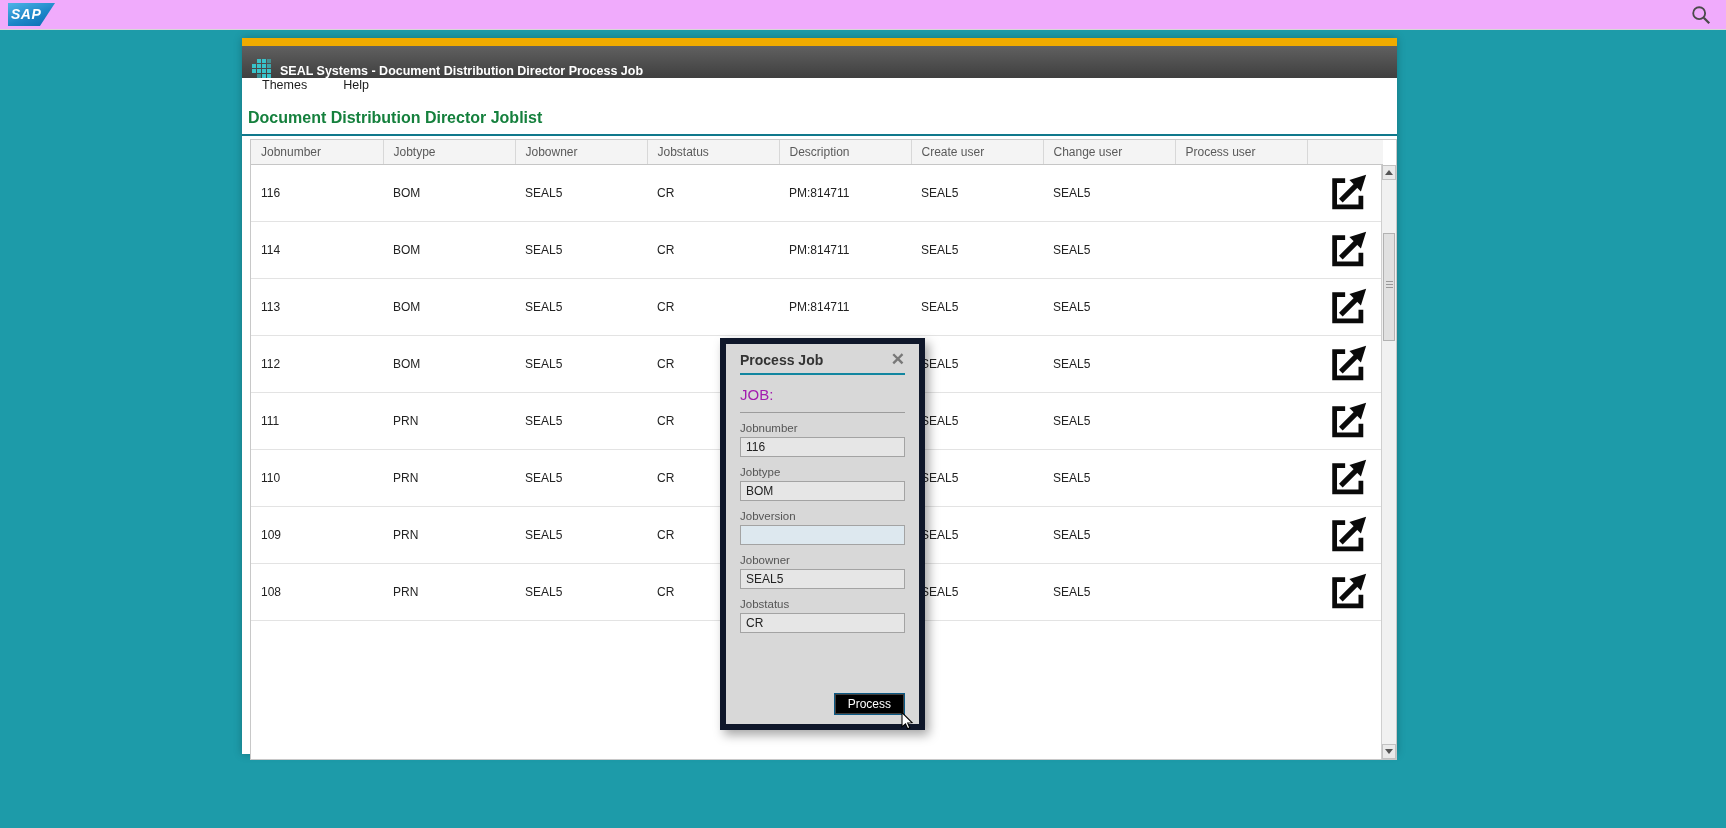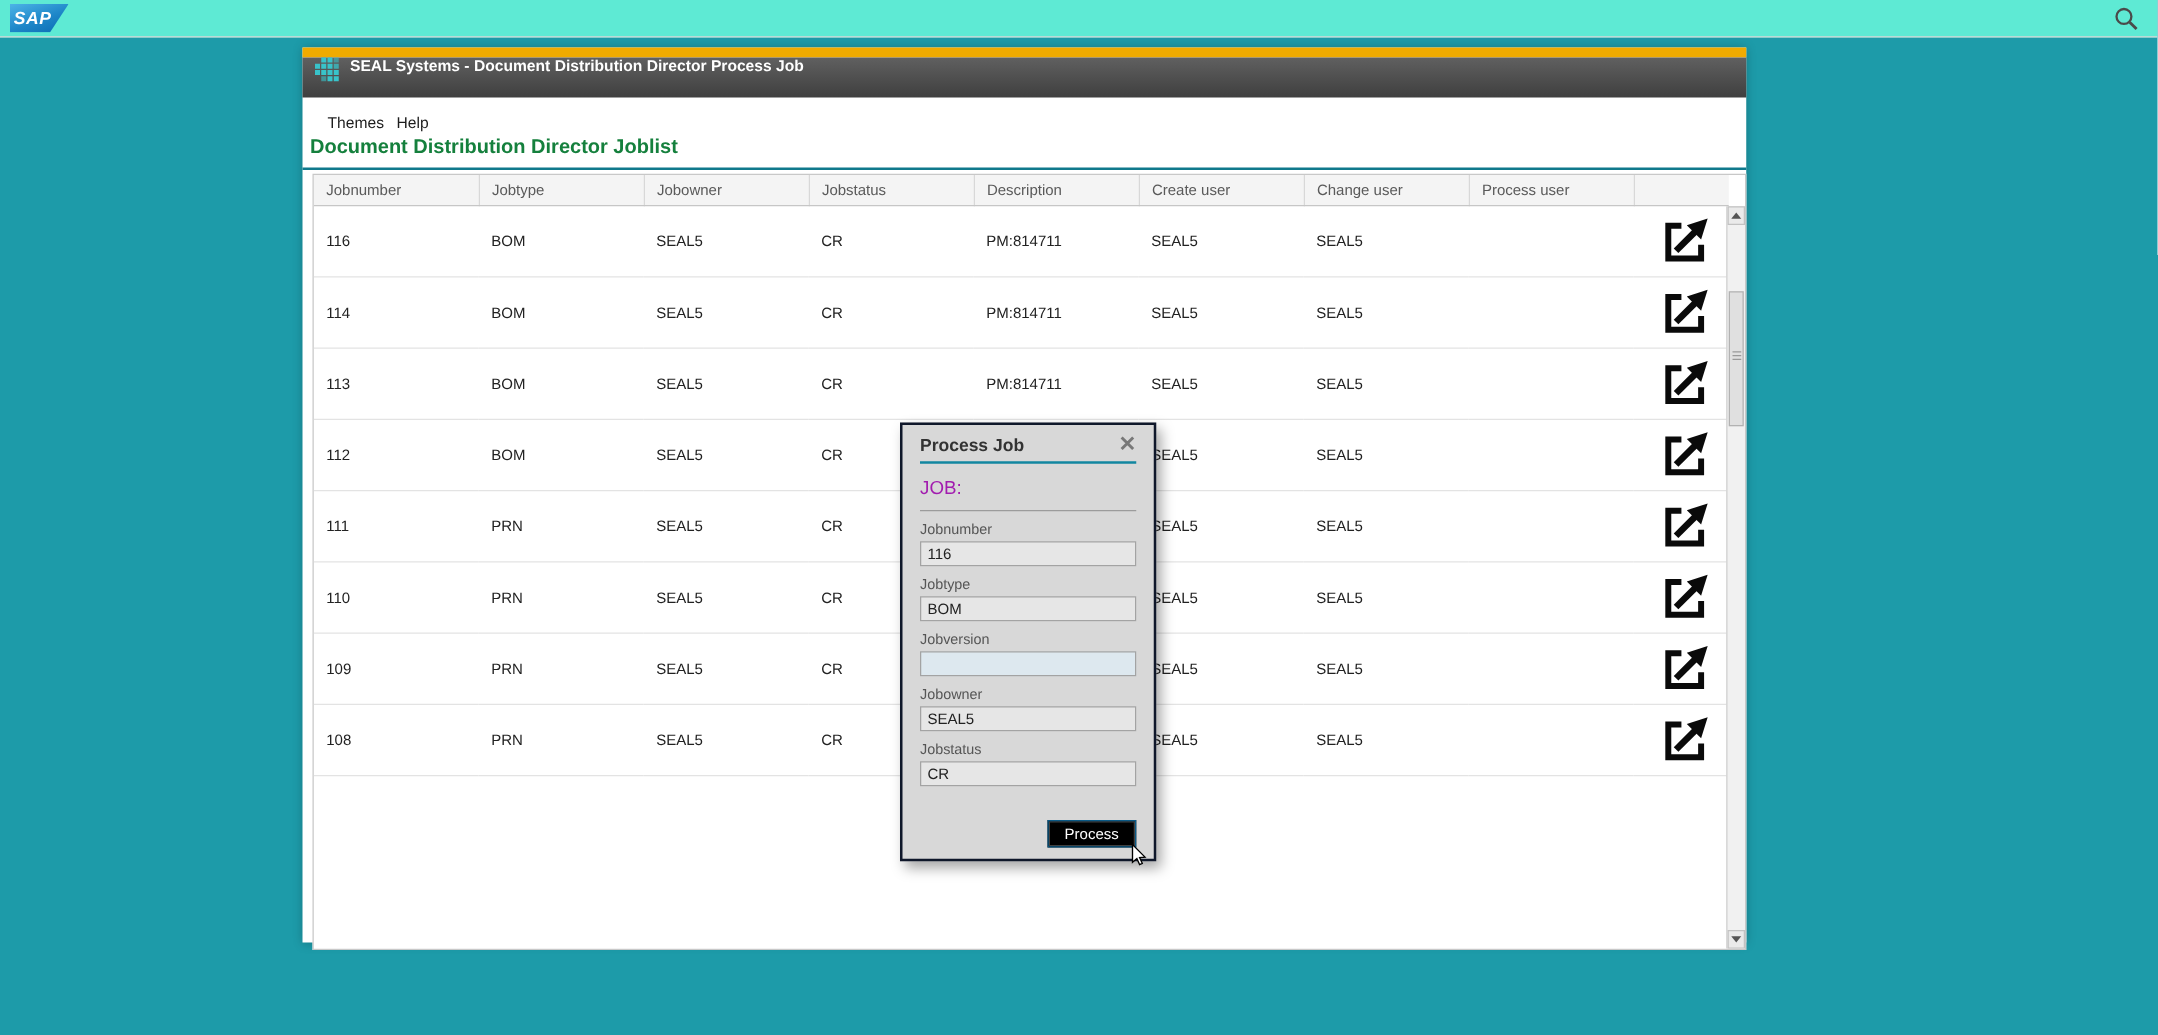--- a/index.html
+++ b/index.html
@@ -7,21 +7,21 @@
   body {
     font-family:"Liberation Sans", sans-serif;
     background:#1d9ba9;
     position:relative;
     overflow:hidden;
   }
 
   
   .topbar {
     position:absolute; left:0; top:0; width:1726px; height:30px;
-    background:#5eead4; border-bottom:1px solid #d7d7d7;
+    background:#f0abfc; border-bottom:1px solid #d7d7d7;
     display:flex; align-items:center; justify-content:space-between;
     padding:0 14px 0 8px; z-index:30;
   }
   .sap-logo {
     width:47px; height:23px;
     background:linear-gradient(160deg,#4db4e7 0%,#1d86c8 55%,#0a6ab2 100%);
     clip-path:polygon(0 0,100% 0,68% 100%,0 100%);
     color:#fff; font-weight:bold; font-style:italic;
     font-size:14px; line-height:23px; padding-left:3px;
     letter-spacing:0.5px;
@@ -29,33 +29,33 @@
   .search-icon { width:22px; height:22px; cursor:pointer; }
 
   
   .panel {
     position:absolute; left:242px; top:38px; width:1155px; height:716px;
     background:#ffffff; box-shadow:0 0 8px rgba(0,0,0,0.25);
   }
   .accent-bar { height:8px; background:#f0ab00; }
   .titlebar {
     height:32px; background:linear-gradient(#606060,#3f3f3f);
-    display:flex; align-items:flex-start; padding-left:10px;
+    display:flex; align-items:flex-end; padding-left:10px;
     color:#ffffff; font-size:12.5px; font-weight:bold;
   }
   .seal-logo { display:grid; grid-template-columns:repeat(4,4px); grid-auto-rows:4px; gap:1px; margin-right:9px; }
   .seal-logo i { background:#38c3ca; }
   .seal-logo i:nth-child(1){ opacity:0; }
   .seal-logo i:nth-child(4){ opacity:.55; }
   .seal-logo i:nth-child(8){ opacity:.75; }
   .seal-logo i:nth-child(13){ opacity:0; }
   .seal-logo i:nth-child(14){ opacity:.6; }
 
   .menubar {
-    height:27px; display:flex; align-items:flex-end; gap:10px;
+    height:27px; display:flex; align-items:flex-start; gap:36px;
     padding-left:20px; font-size:12.5px; color:#1d1d1d;
   }
   .menubar span { cursor:pointer; }
 
   .heading {
     font-size:16px; font-weight:bold; color:#15803d;
     padding:4px 0 7px 6px;
     border-bottom:2px solid #10798c;
   }
 
@@ -101,22 +101,22 @@
   .tri-down { width:0; height:0; border-left:4px solid transparent; border-right:4px solid transparent; border-top:5px solid #555; }
   .vs-thumb {
     position:absolute; left:1px; right:1px; top:68px; height:108px;
     background:#e0e0e0; border:1px solid #b2b2b2; cursor:grab;
   }
   .grip { display:block; margin:47px auto 0; width:7px; height:1px; background:#999;
           box-shadow:0 3px 0 #999, 0 6px 0 #999; }
 
   
   .dialog {
-    position:absolute; left:478px; top:300px; width:205px; height:351px;
-    background:#d8d8d8; border:2px solid #0f172a;
+    position:absolute; left:478px; top:300px; width:205px; height:392px;
+    background:#d8d8d8; border:6px solid #0f172a;
     box-shadow:4px 5px 10px rgba(0,0,0,0.35);
     padding:8px 14px; z-index:20;
   }
   .dialog-header { display:flex; justify-content:space-between; align-items:center; }
   .dialog-title { font-weight:bold; font-size:14px; color:#333; }
   .dialog-close { color:#787878; font-size:17px; font-weight:bold; line-height:14px; cursor:pointer; }
   .rule-teal { border-bottom:2px solid #1286a0; margin-top:5px; }
   .dialog-section { font-size:15px; color:#a21caf; margin-top:11px; }
   .rule-gray { border-bottom:1px solid #9c9c9c; margin-top:9px; }
   .field-label { font-size:11.5px; color:#555; margin-top:9px; }

